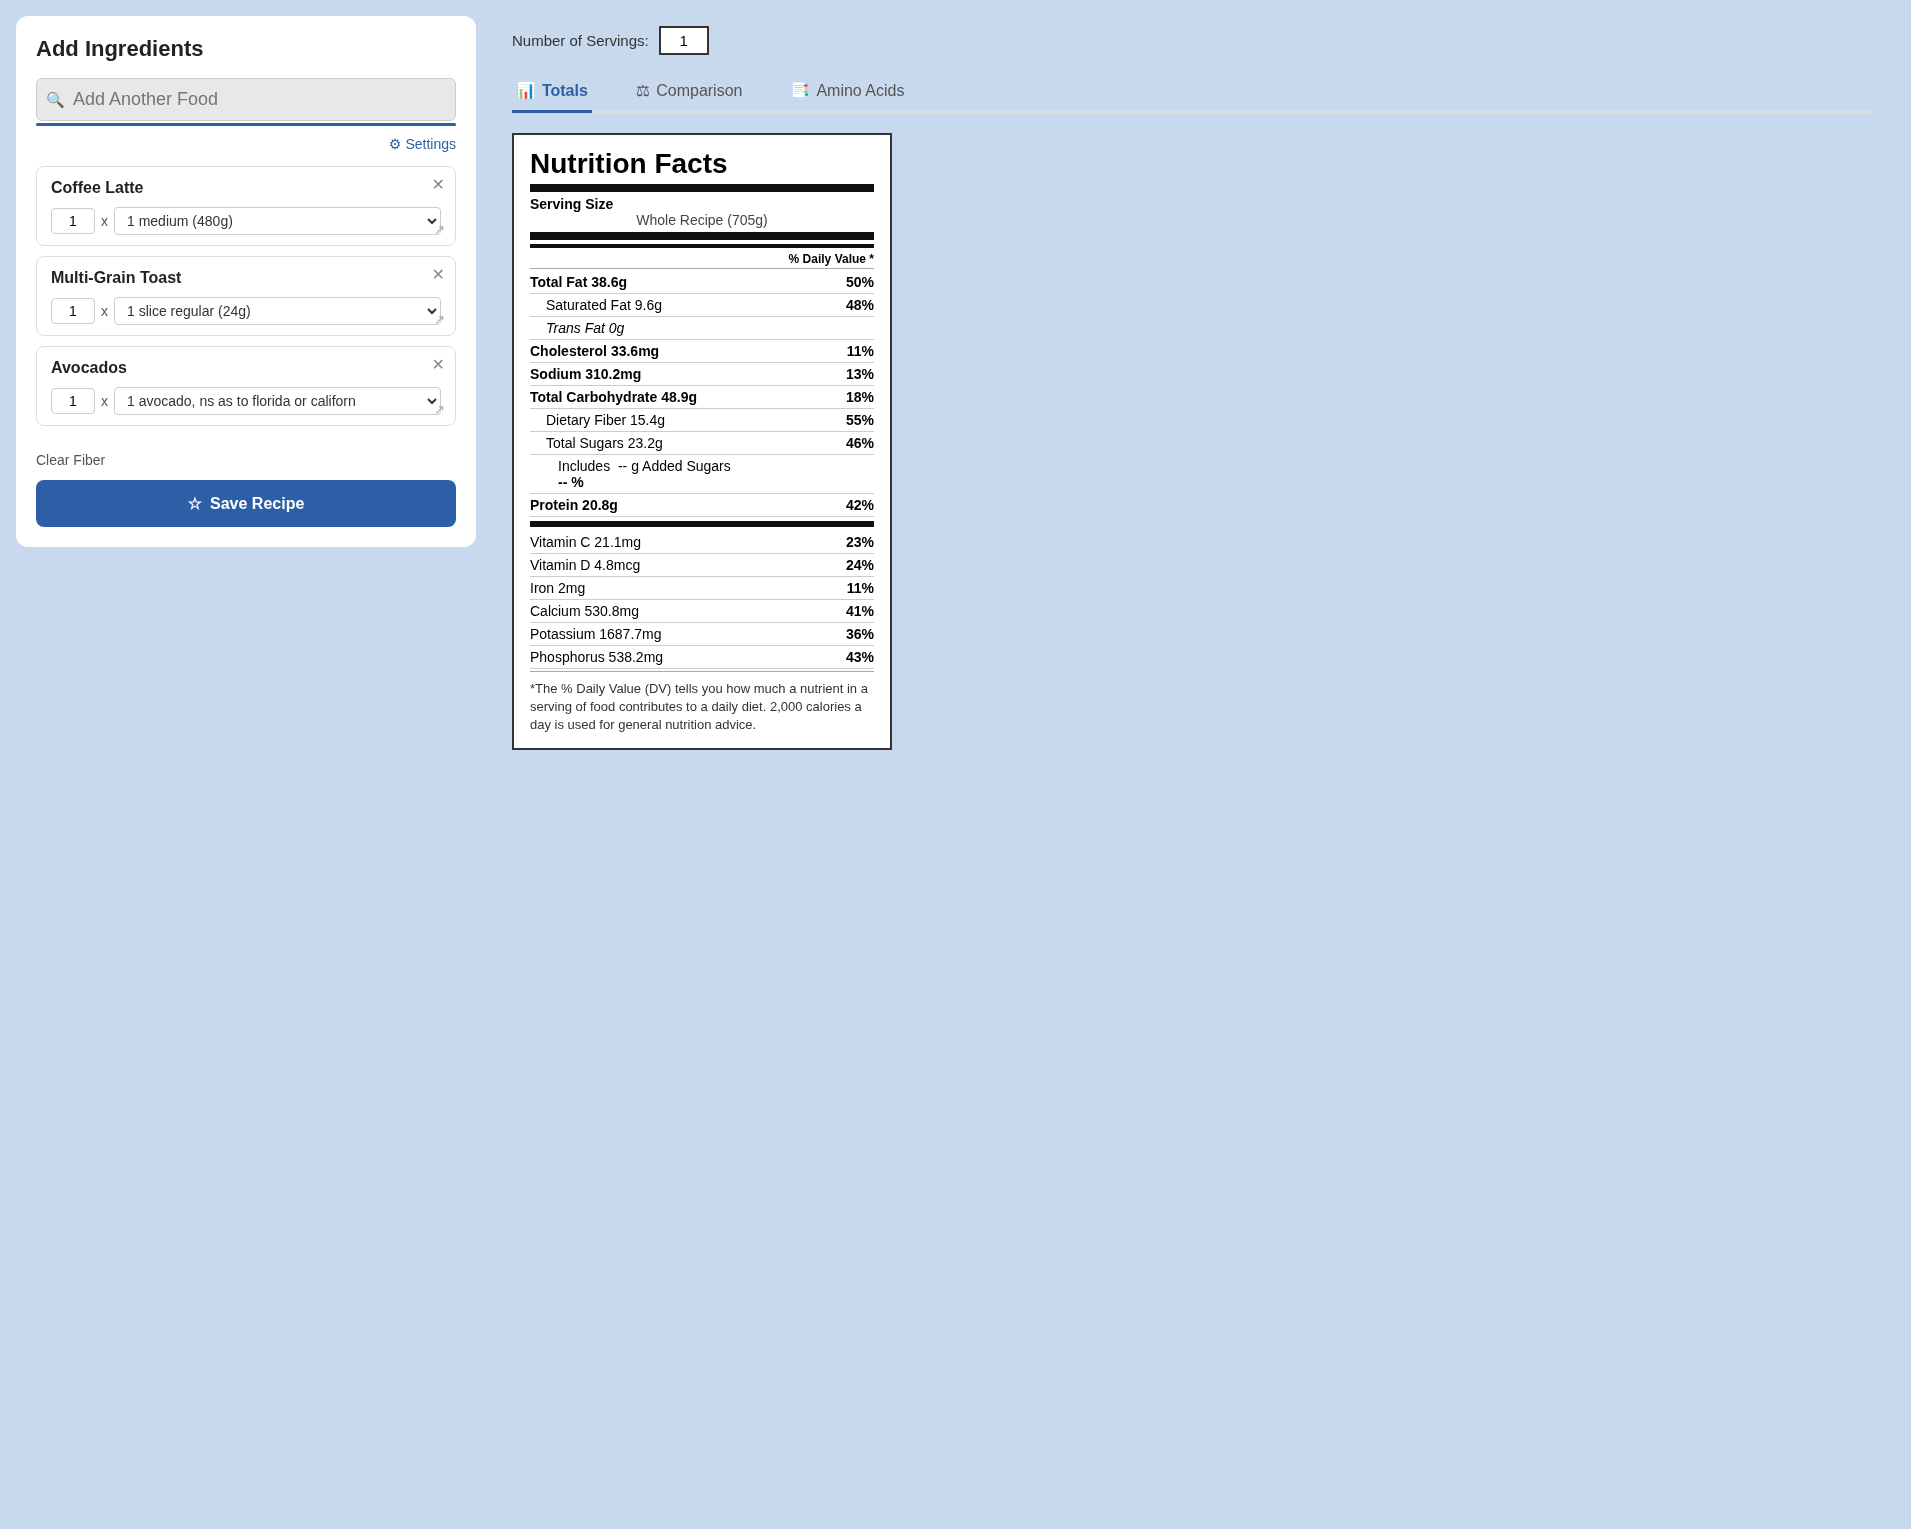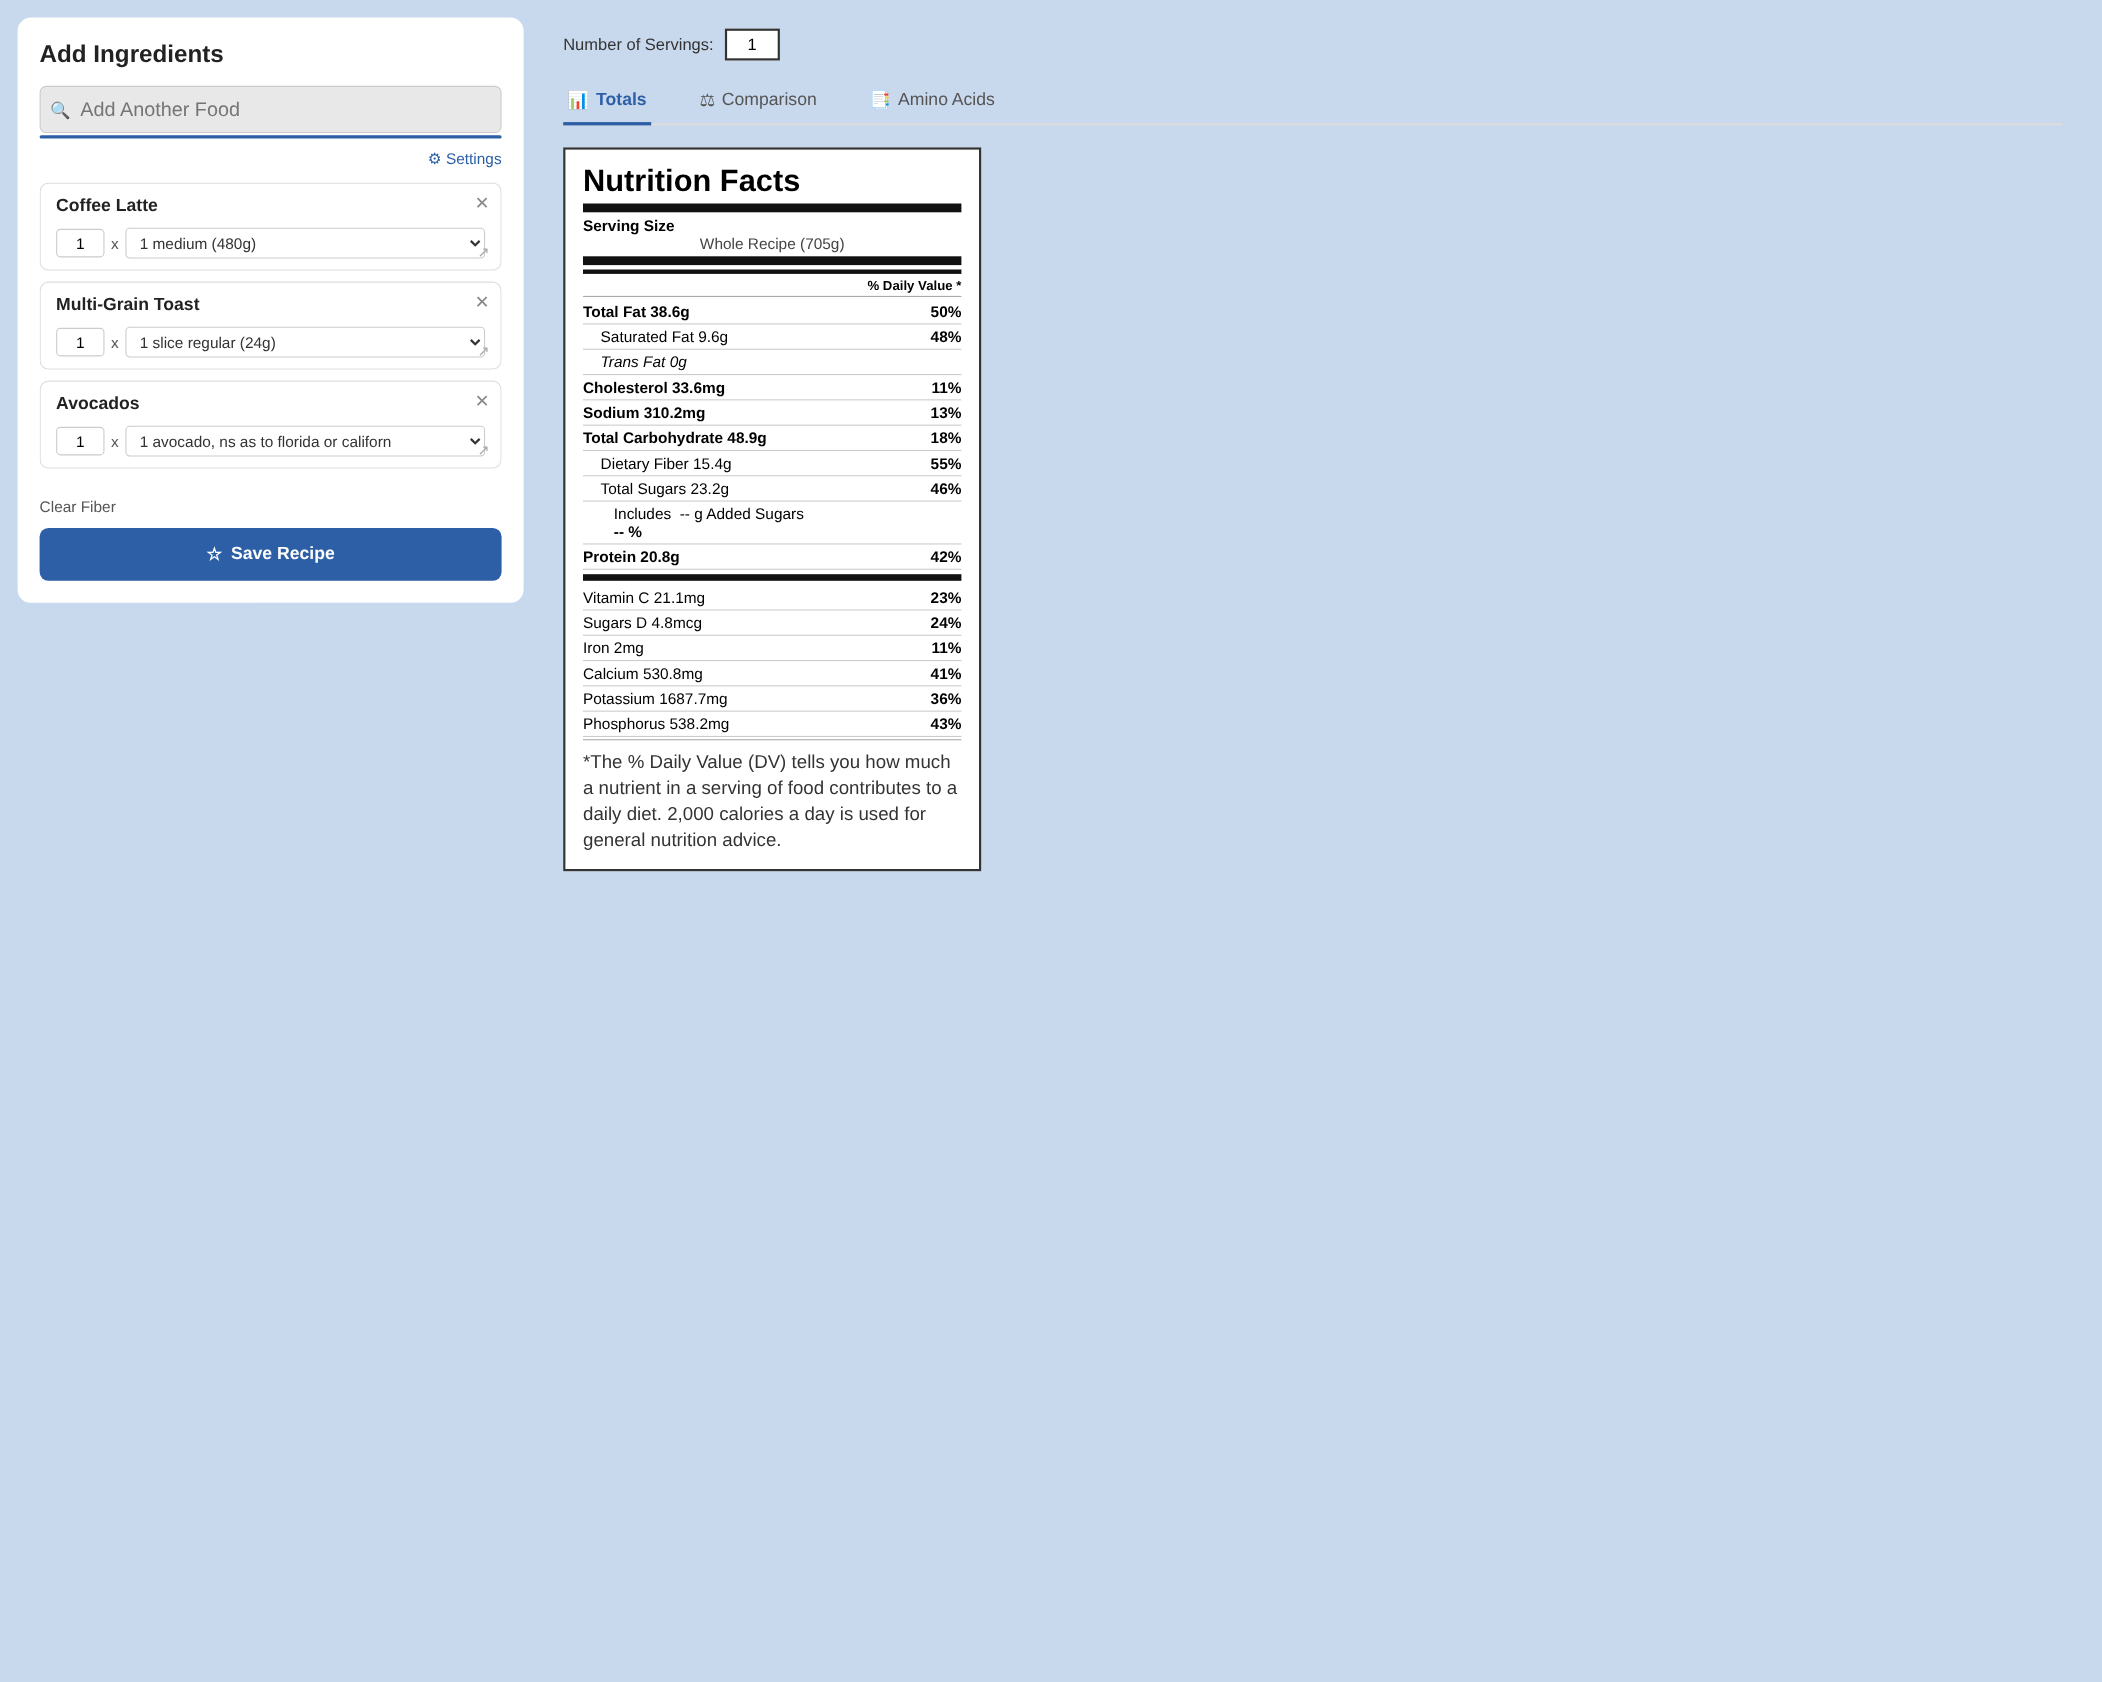--- a/index.html
+++ b/index.html
@@ -314,21 +314,21 @@
     .nf-row.indent2 { padding-left: 28px; flex-direction: column; }
     .nf-row.italic-label .left { font-style: italic; }
 
     .nf-black-bar {
       background: #111;
       height: 6px;
       margin: 4px 0;
     }
 
     .nf-footer {
-      font-size: 17px;
+      font-size: 13px;
       color: #333;
       margin-top: 8px;
       line-height: 1.4;
     }
   </style>
 </head>
 <body>
 
 <div class="left-panel">
   <h1 class="panel-title">Add Ingredients</h1>
@@ -478,21 +478,21 @@
       <span class="right">42%</span>
     </div>
 
     <div class="nf-black-bar"></div>
 
     <div class="nf-row">
       <span class="left">Vitamin C 21.1mg</span>
       <span class="right">23%</span>
     </div>
     <div class="nf-row">
-      <span class="left">Sugars D 4.8mcg</span>
+      <span class="left">Vitamin D 4.8mcg</span>
       <span class="right">24%</span>
     </div>
     <div class="nf-row">
       <span class="left">Iron 2mg</span>
       <span class="right">11%</span>
     </div>
     <div class="nf-row">
       <span class="left">Calcium 530.8mg</span>
       <span class="right">41%</span>
     </div>

